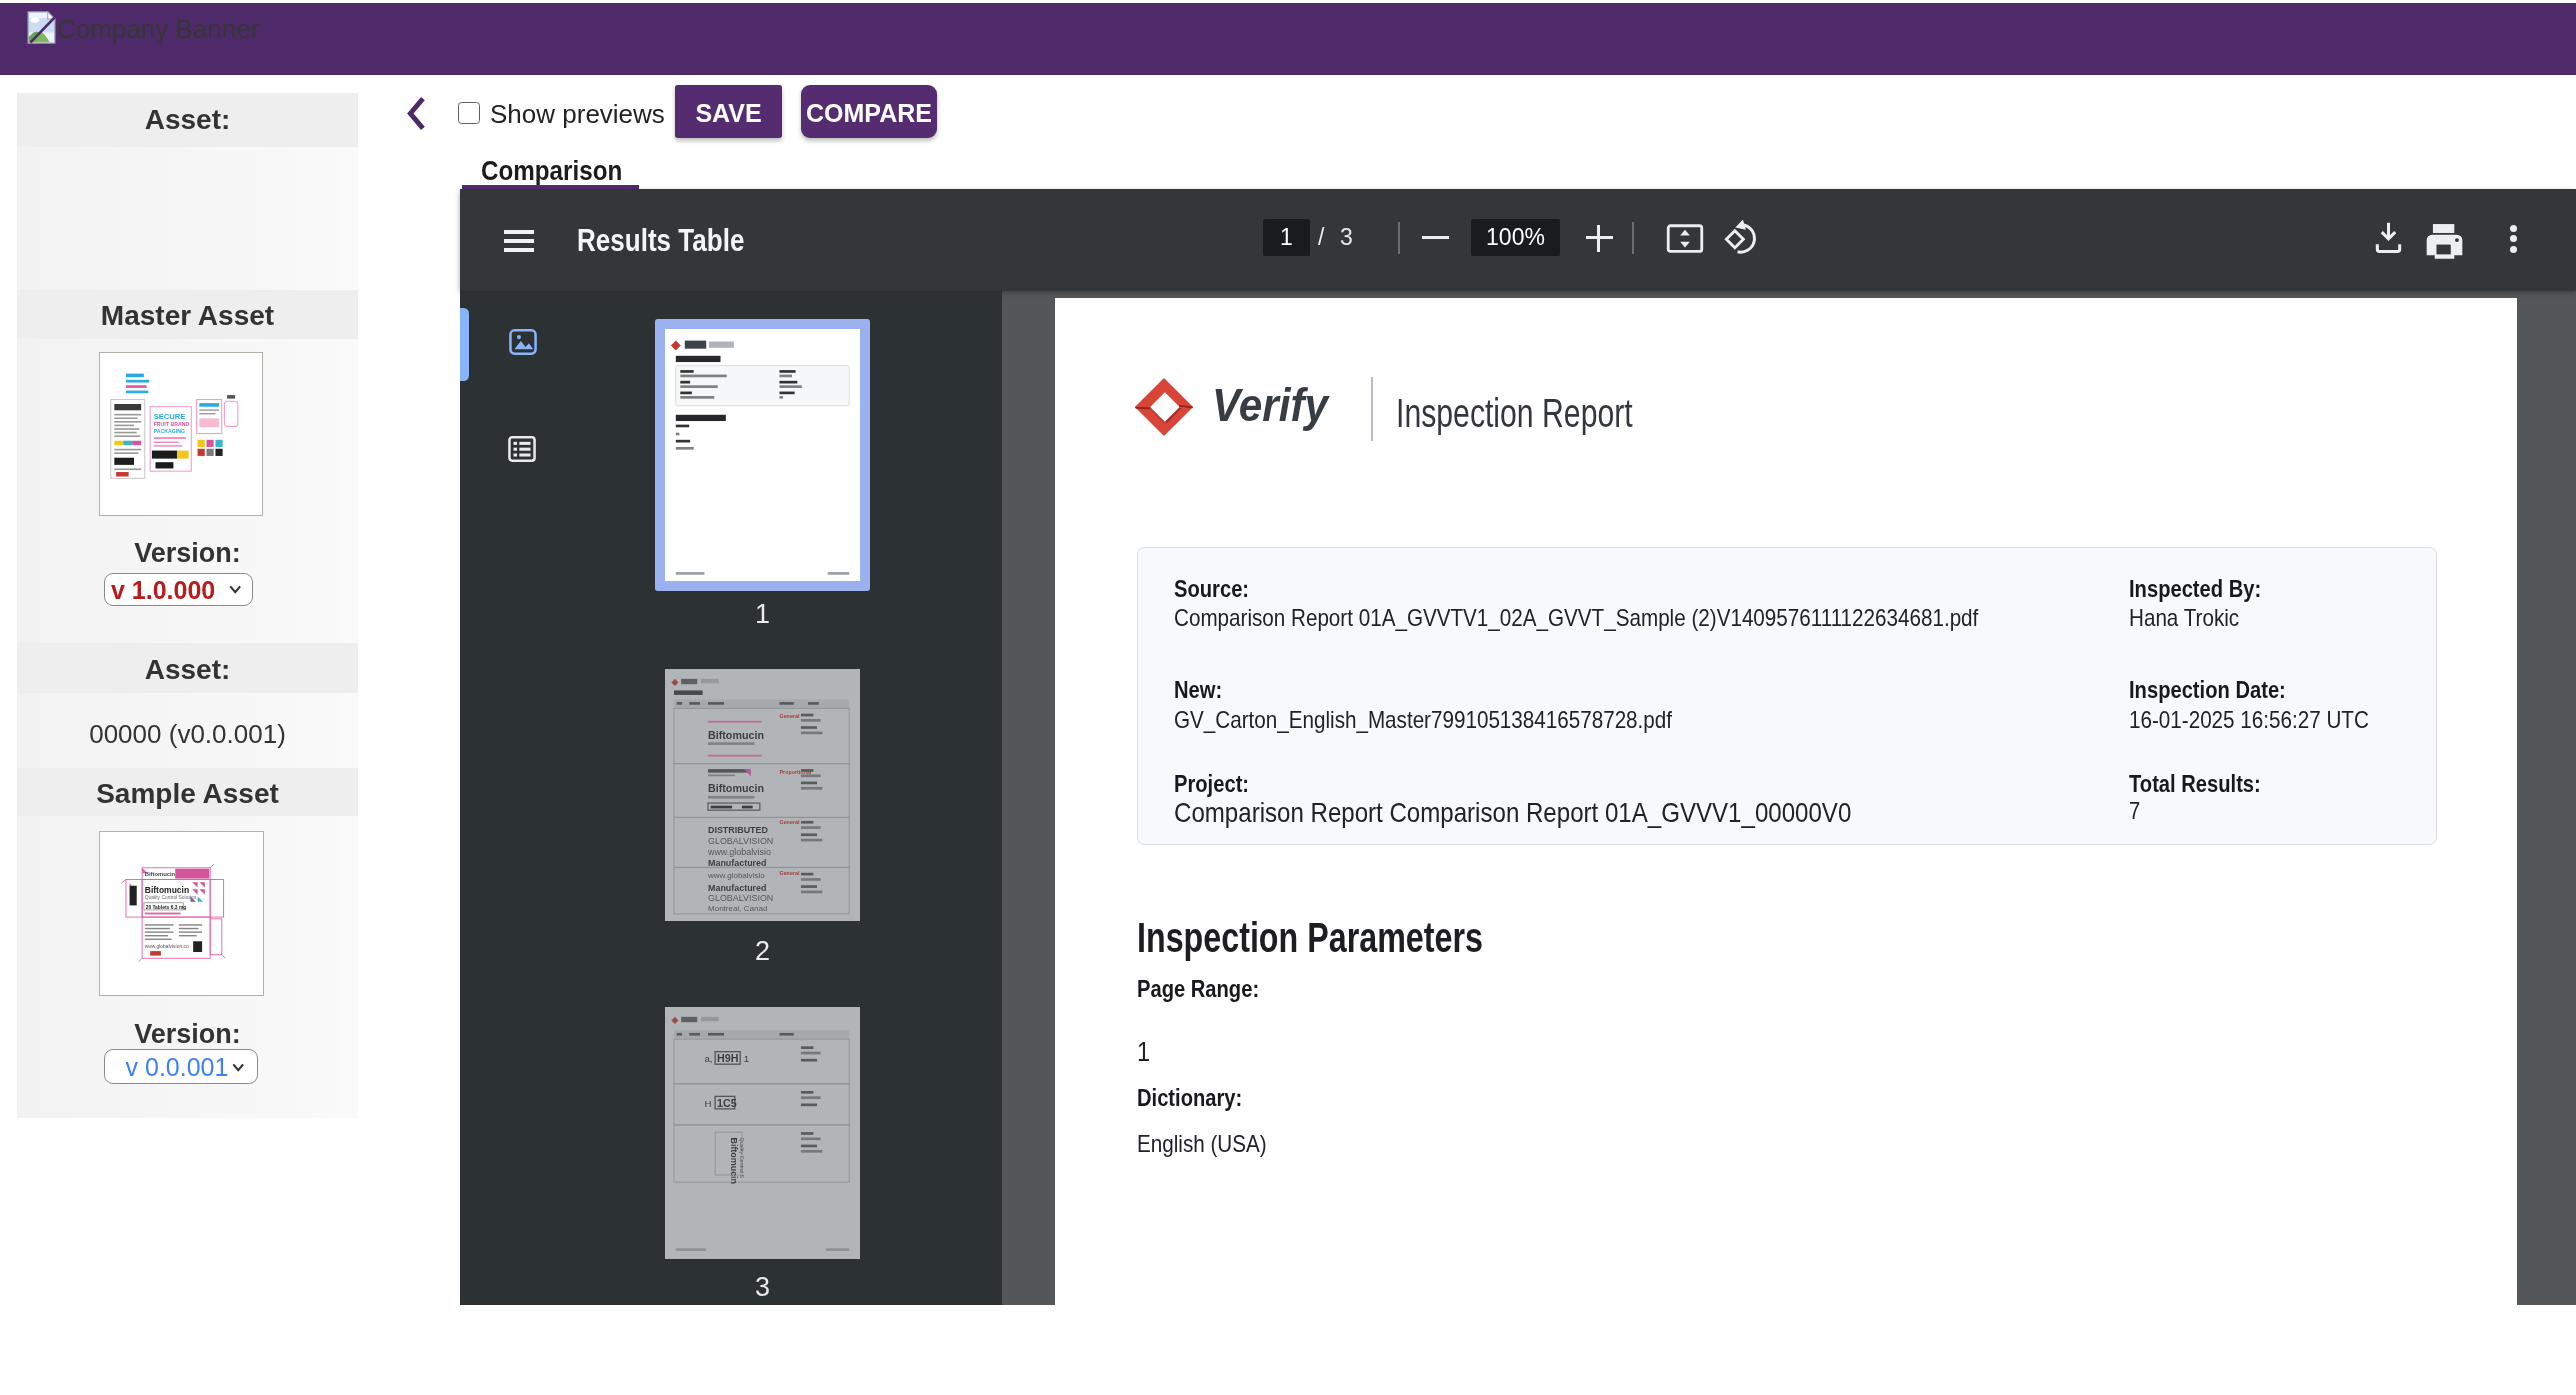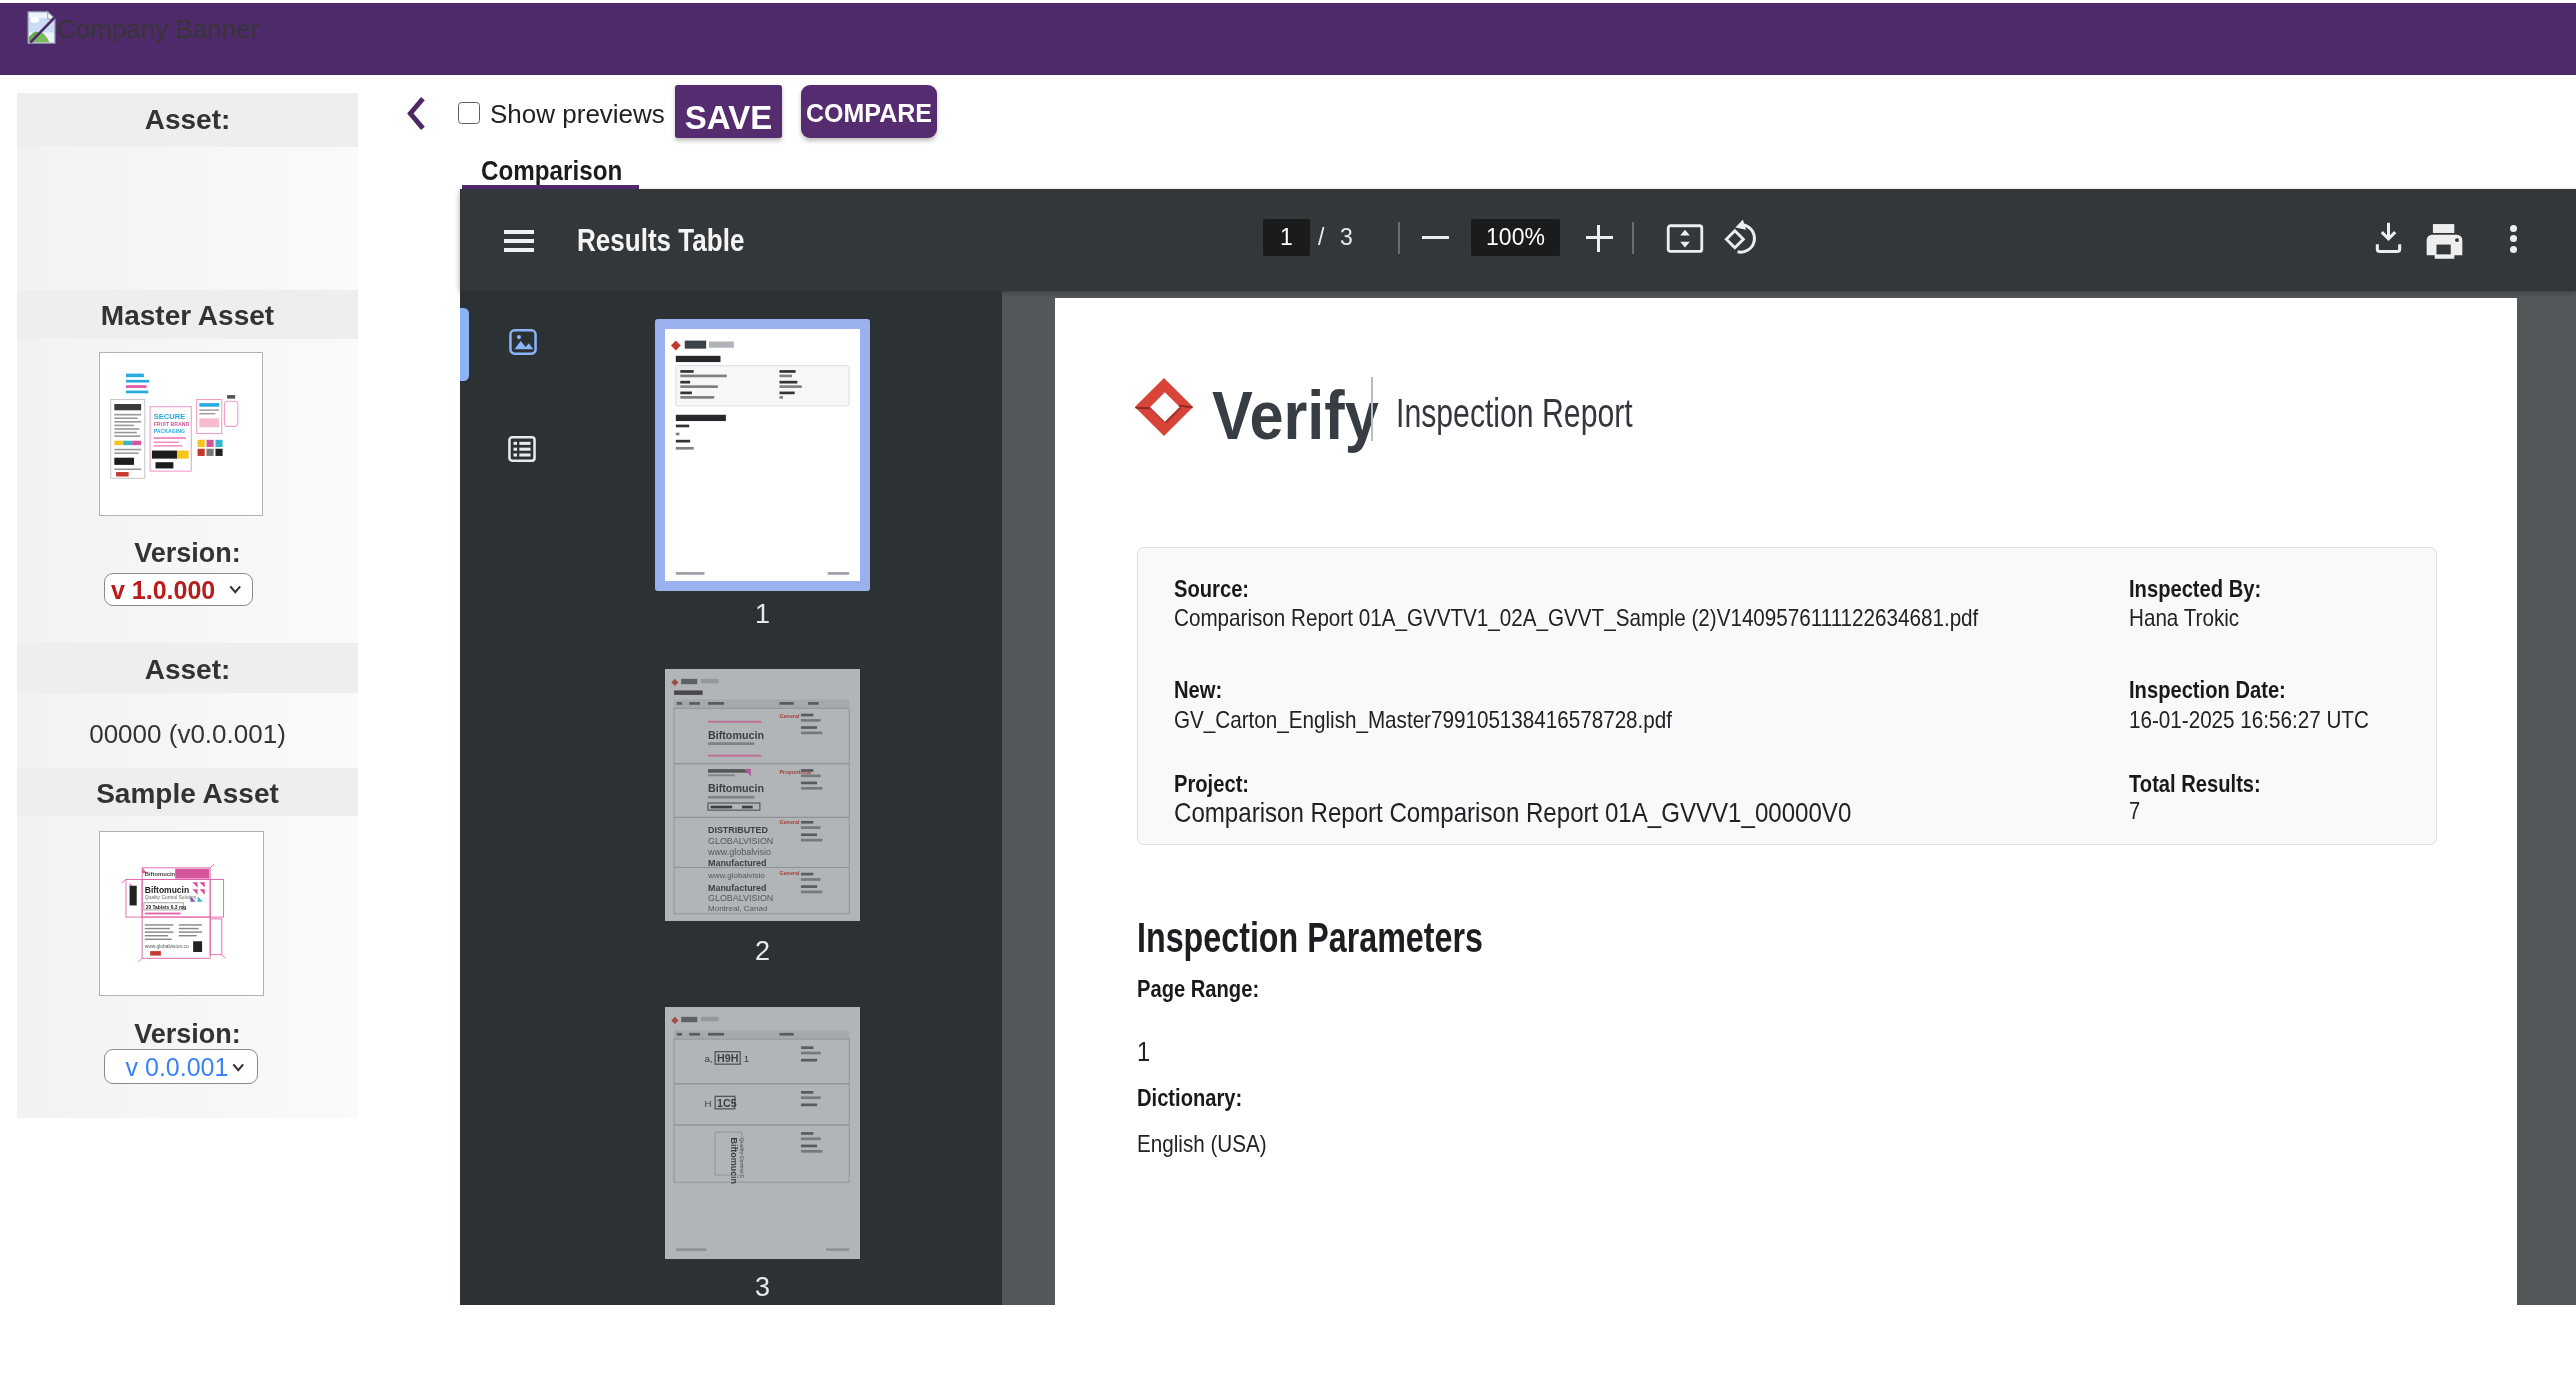--- a/index.html
+++ b/index.html
@@ -157,21 +157,21 @@
   <svg class="abs" style="left:232px;top:1063px;" width="12.5" height="9" viewBox="0 0 14 10">
       <path d="M1.5 1.5 L7 8 L12.5 1.5" fill="none" stroke="#333" stroke-width="2.4"></path>
     </svg>
 
   <svg class="abs" style="left:405px;top:96px;" width="21.5" height="35" viewBox="0 0 24 39">
     <path d="M20 3 L6 19.5 L20 36" fill="none" stroke="#4e2966" stroke-width="5.5"></path>
   </svg>
   <div class="abs" style="left:458px;top:102px;width:22.4px;height:22.4px;border:1.8px solid #606060;border-radius:3.6px;background:#fff;box-sizing:border-box;"></div>
   <div class="t" style="left:490px;top:101px;font-size:26px;color:#222;">Show previews</div>
   <div class="abs" style="left:675px;top:85px;width:107px;height:53px;background:#552c70;border-radius:2.7px;box-shadow:0 2.7px 4.5px rgba(0,0,0,0.25);"></div>
-  <div class="t" style="left:675px;top:101px;width:107px;text-align:center;font-size:33px;font-weight:bold;color:#fff;">SAVE</div>
+  <div class="t" style="left:675px;top:101px;width:107px;text-align:center;font-size:25px;font-weight:bold;color:#fff;">SAVE</div>
   <div class="abs" style="left:801px;top:85px;width:136px;height:53px;background:#552c70;border-radius:9px;box-shadow:0 2.7px 4.5px rgba(0,0,0,0.25);"></div>
   <div class="t" style="left:801px;top:101px;width:136px;text-align:center;font-size:25px;font-weight:bold;color:#fff;">COMPARE</div>
 
   <div class="t" style="left:481px;top:157px;font-size:28px;font-weight:bold;color:#1c1c1c;"><span class="sx" style="transform:scaleX(0.865);">Comparison</span></div>
   <div class="abs" style="left:462px;top:185px;width:177px;height:3.6px;background:#542c6e;"></div>
 
   <div class="abs" style="left:460px;top:189px;width:2116px;height:1116px;background:#54575a;"></div>
 
   <div class="abs" style="left:460px;top:189px;width:2116px;height:102px;background:#33373a;box-shadow:0 1.8px 5.4px rgba(0,0,0,0.35);"></div>
 
@@ -390,21 +390,21 @@
   <div class="abs" style="left:1055px;top:298px;width:1462px;height:1007px;background:#ffffff;"></div>
 
   <svg class="abs" style="left:1134px;top:377px;" width="60" height="60" viewBox="0 0 67 67">
     <path d="M33.5 1 L66 33.5 L33.5 66 L1 33.5 Z" fill="#d94438"></path>
     <path d="M34.5 17 L51 33.5 L34.5 50 L18 33.5 Z" fill="#ffffff"></path>
     <path d="M34.5 50 L51 33.5 L52.8 35.3 L36.3 51.8 Z" fill="#000000" opacity="0.25"></path>
     <path d="M18 33.5 L34.5 50 L33.2 51.3 L16.7 34.8 Z" fill="#000000" opacity="0.12"></path>
     <path d="M1 33.5 L18 33.8 L17 36 L2 35.5 Z" fill="#6f1f18" opacity="0.75"></path>
     <path d="M50.5 31 L66 33.2 L65 34.8 L50 33 Z" fill="#6f1f18" opacity="0.75"></path>
   </svg>
-  <div class="t" style="left:1212px;top:381px;font-size:68px;font-weight:bold;color:#383d44;"><span class="sx" style="transform:scaleX(0.90);">Verify</span></div>
+  <div class="t" style="left:1212px;top:381px;font-size:47px;font-weight:bold;color:#383d44;font-style:italic;"><span class="sx" style="transform:scaleX(0.90);">Verify</span></div>
   <div class="abs" style="left:1371px;top:377px;width:2.2px;height:64px;background:#b9bdc3;"></div>
   <div class="t" style="left:1396px;top:393px;font-size:40px;color:#33373d;"><span class="sx" style="transform:scaleX(0.755);">Inspection Report</span></div>
 
 
   <div class="abs" style="left:1137px;top:547px;width:1300px;height:298px;background:#f8f9fa;border:1.8px solid #dbdfe3;border-radius:7.2px;box-sizing:border-box;"></div>
 
   <div class="t" style="left:1174px;top:577px;font-size:24px;font-weight:bold;color:#17191c;"><span class="sx" style="transform:scaleX(0.84);">Source:</span></div>
   <div class="t" style="left:1174px;top:606px;font-size:24px;color:#202226;"><span class="sx" style="transform:scaleX(0.86);">Comparison Report 01A_GVVTV1_02A_GVVT_Sample (2)V1409576111122634681.pdf</span></div>
   <div class="t" style="left:1174px;top:678px;font-size:24px;font-weight:bold;color:#17191c;"><span class="sx" style="transform:scaleX(0.84);">New:</span></div>
   <div class="t" style="left:1174px;top:708px;font-size:24px;color:#202226;"><span class="sx" style="transform:scaleX(0.86);">GV_Carton_English_Master799105138416578728.pdf</span></div>

